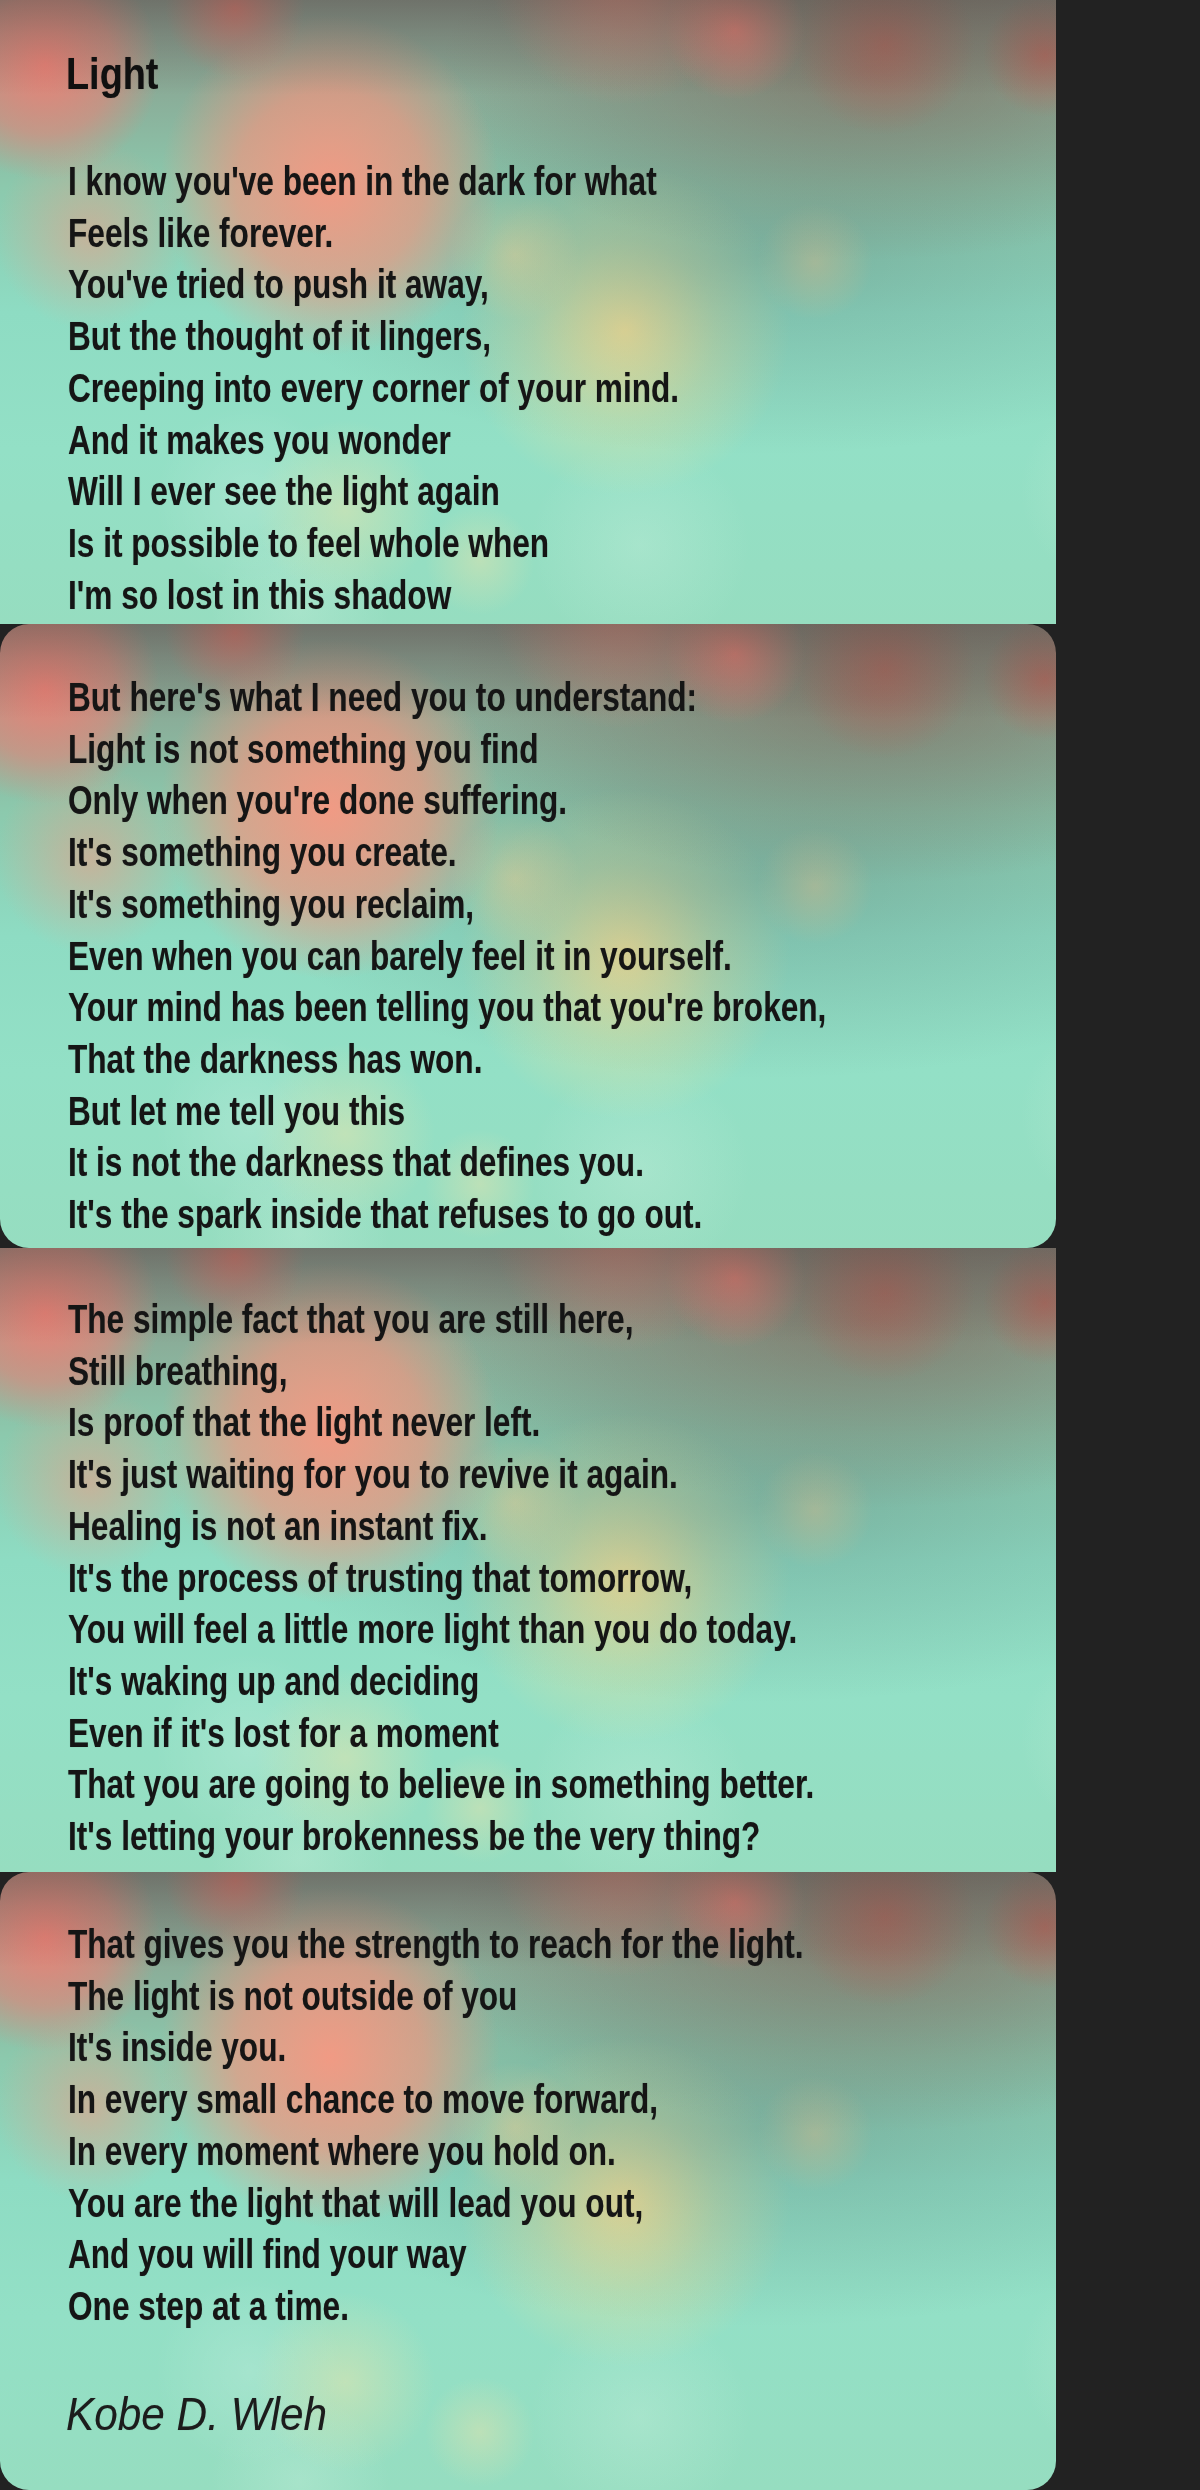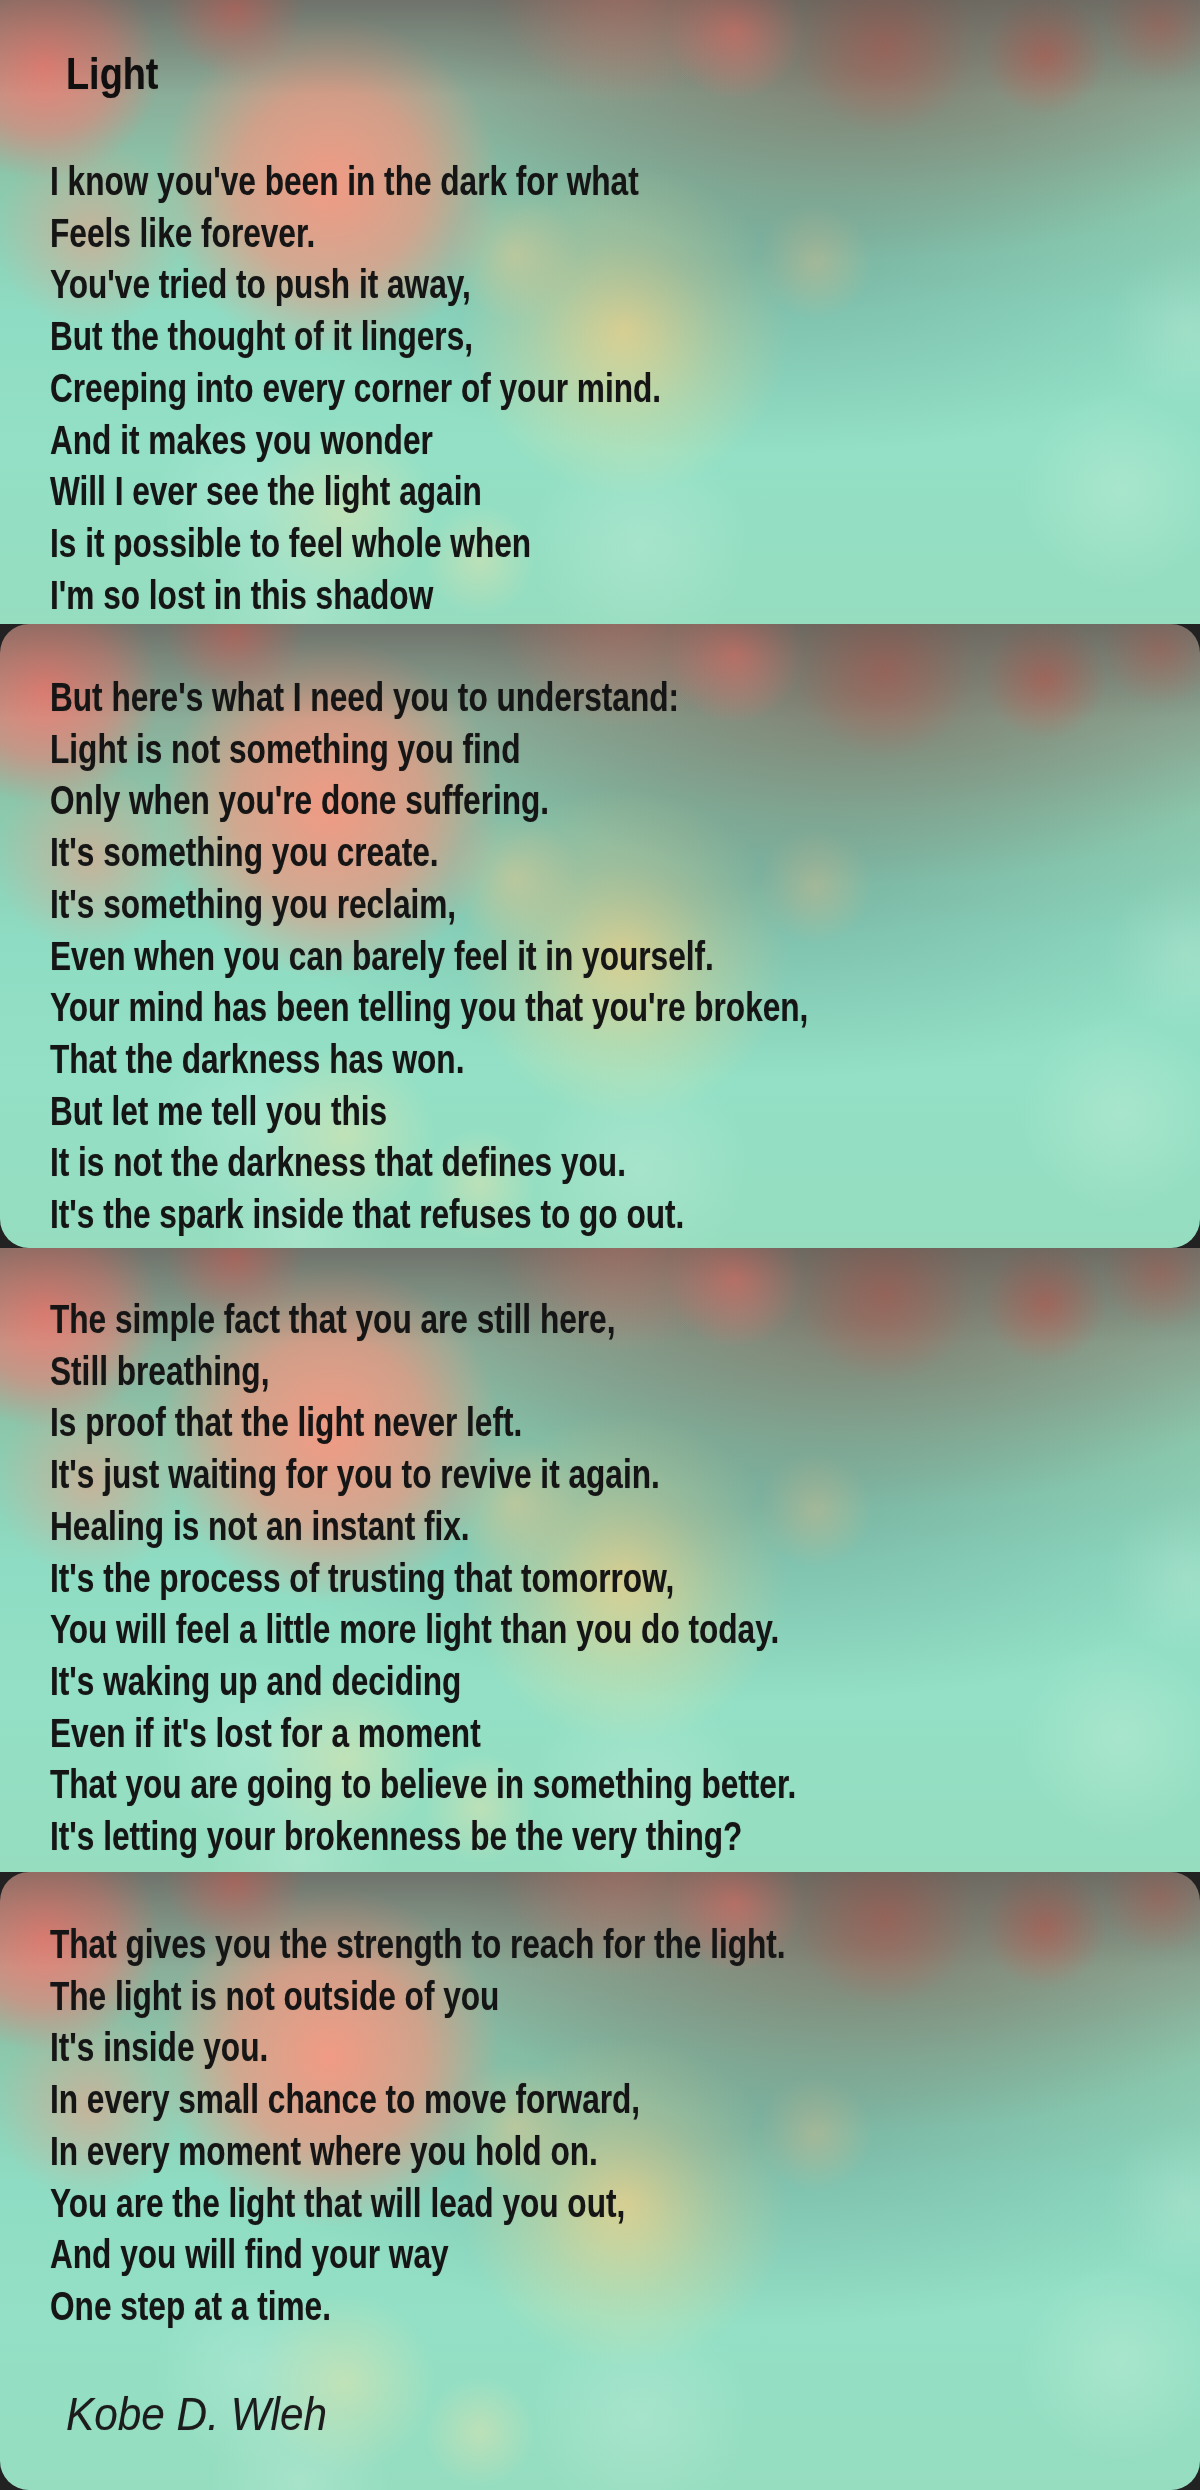--- a/index.html
+++ b/index.html
@@ -4,21 +4,21 @@
 <style>
   html,body{margin:0;padding:0;background:#222;}
   .page{
     position:relative;
     width:1200px;height:2490px;
     overflow:hidden;
     font-family:"Liberation Sans","DejaVu Sans",sans-serif;
   }
   
   .band{
-    position:absolute;left:0;width:1200px;height:624px;
+    position:absolute;left:0;width:1056px;height:624px;
     background:
       
       linear-gradient(180deg, rgba(72,60,55,0.38) 0px, rgba(72,60,55,0.22) 34px, rgba(72,60,55,0) 95px),
       
       radial-gradient(circle 115px at 45px 65px,   rgba(238,128,117,0.95) 0%, rgba(238,128,117,0.55) 60%, rgba(238,128,117,0) 100%),
       radial-gradient(circle 70px  at 235px 8px,   rgba(232,115,105,0.75) 0%, rgba(232,115,105,0) 100%),
       radial-gradient(circle 170px at 330px 185px, rgba(246,152,130,0.95) 0%, rgba(245,148,126,0.65) 55%, rgba(245,148,126,0) 100%),
       radial-gradient(circle 130px at 620px -25px, rgba(240,135,120,0.65) 0%, rgba(240,135,120,0) 100%),
       radial-gradient(circle 70px  at 735px 30px,  rgba(233,125,115,0.80) 0%, rgba(233,125,115,0) 100%),
       radial-gradient(circle 90px  at 885px 45px,  rgba(185,95,85,0.60)  0%, rgba(185,95,85,0) 100%),
@@ -50,21 +50,21 @@
 
   .title{
     position:absolute;left:66px;top:48px;margin:0;
     font-size:44px;font-weight:700;line-height:52.8px;
     color:#101010;letter-spacing:0;
     transform:scaleX(0.86);transform-origin:0 0;
     text-shadow:0 0 1px rgba(20,20,20,0.35);
     white-space:nowrap;
   }
   .stanza{
-    position:absolute;left:50px;
+    position:absolute;left:68px;
     color:#151515;font-size:40px;font-weight:700;
     line-height:51.7px;white-space:nowrap;
     text-shadow:0 0 1px rgba(20,20,20,0.30);
   }
   .stanza .line{transform:scaleX(0.79);transform-origin:0 50%;}
   .s1{top:156px;}
   .s2{top:48px;}
   .s3{top:46px;}
   .s4{top:47px;}
   .signature{

